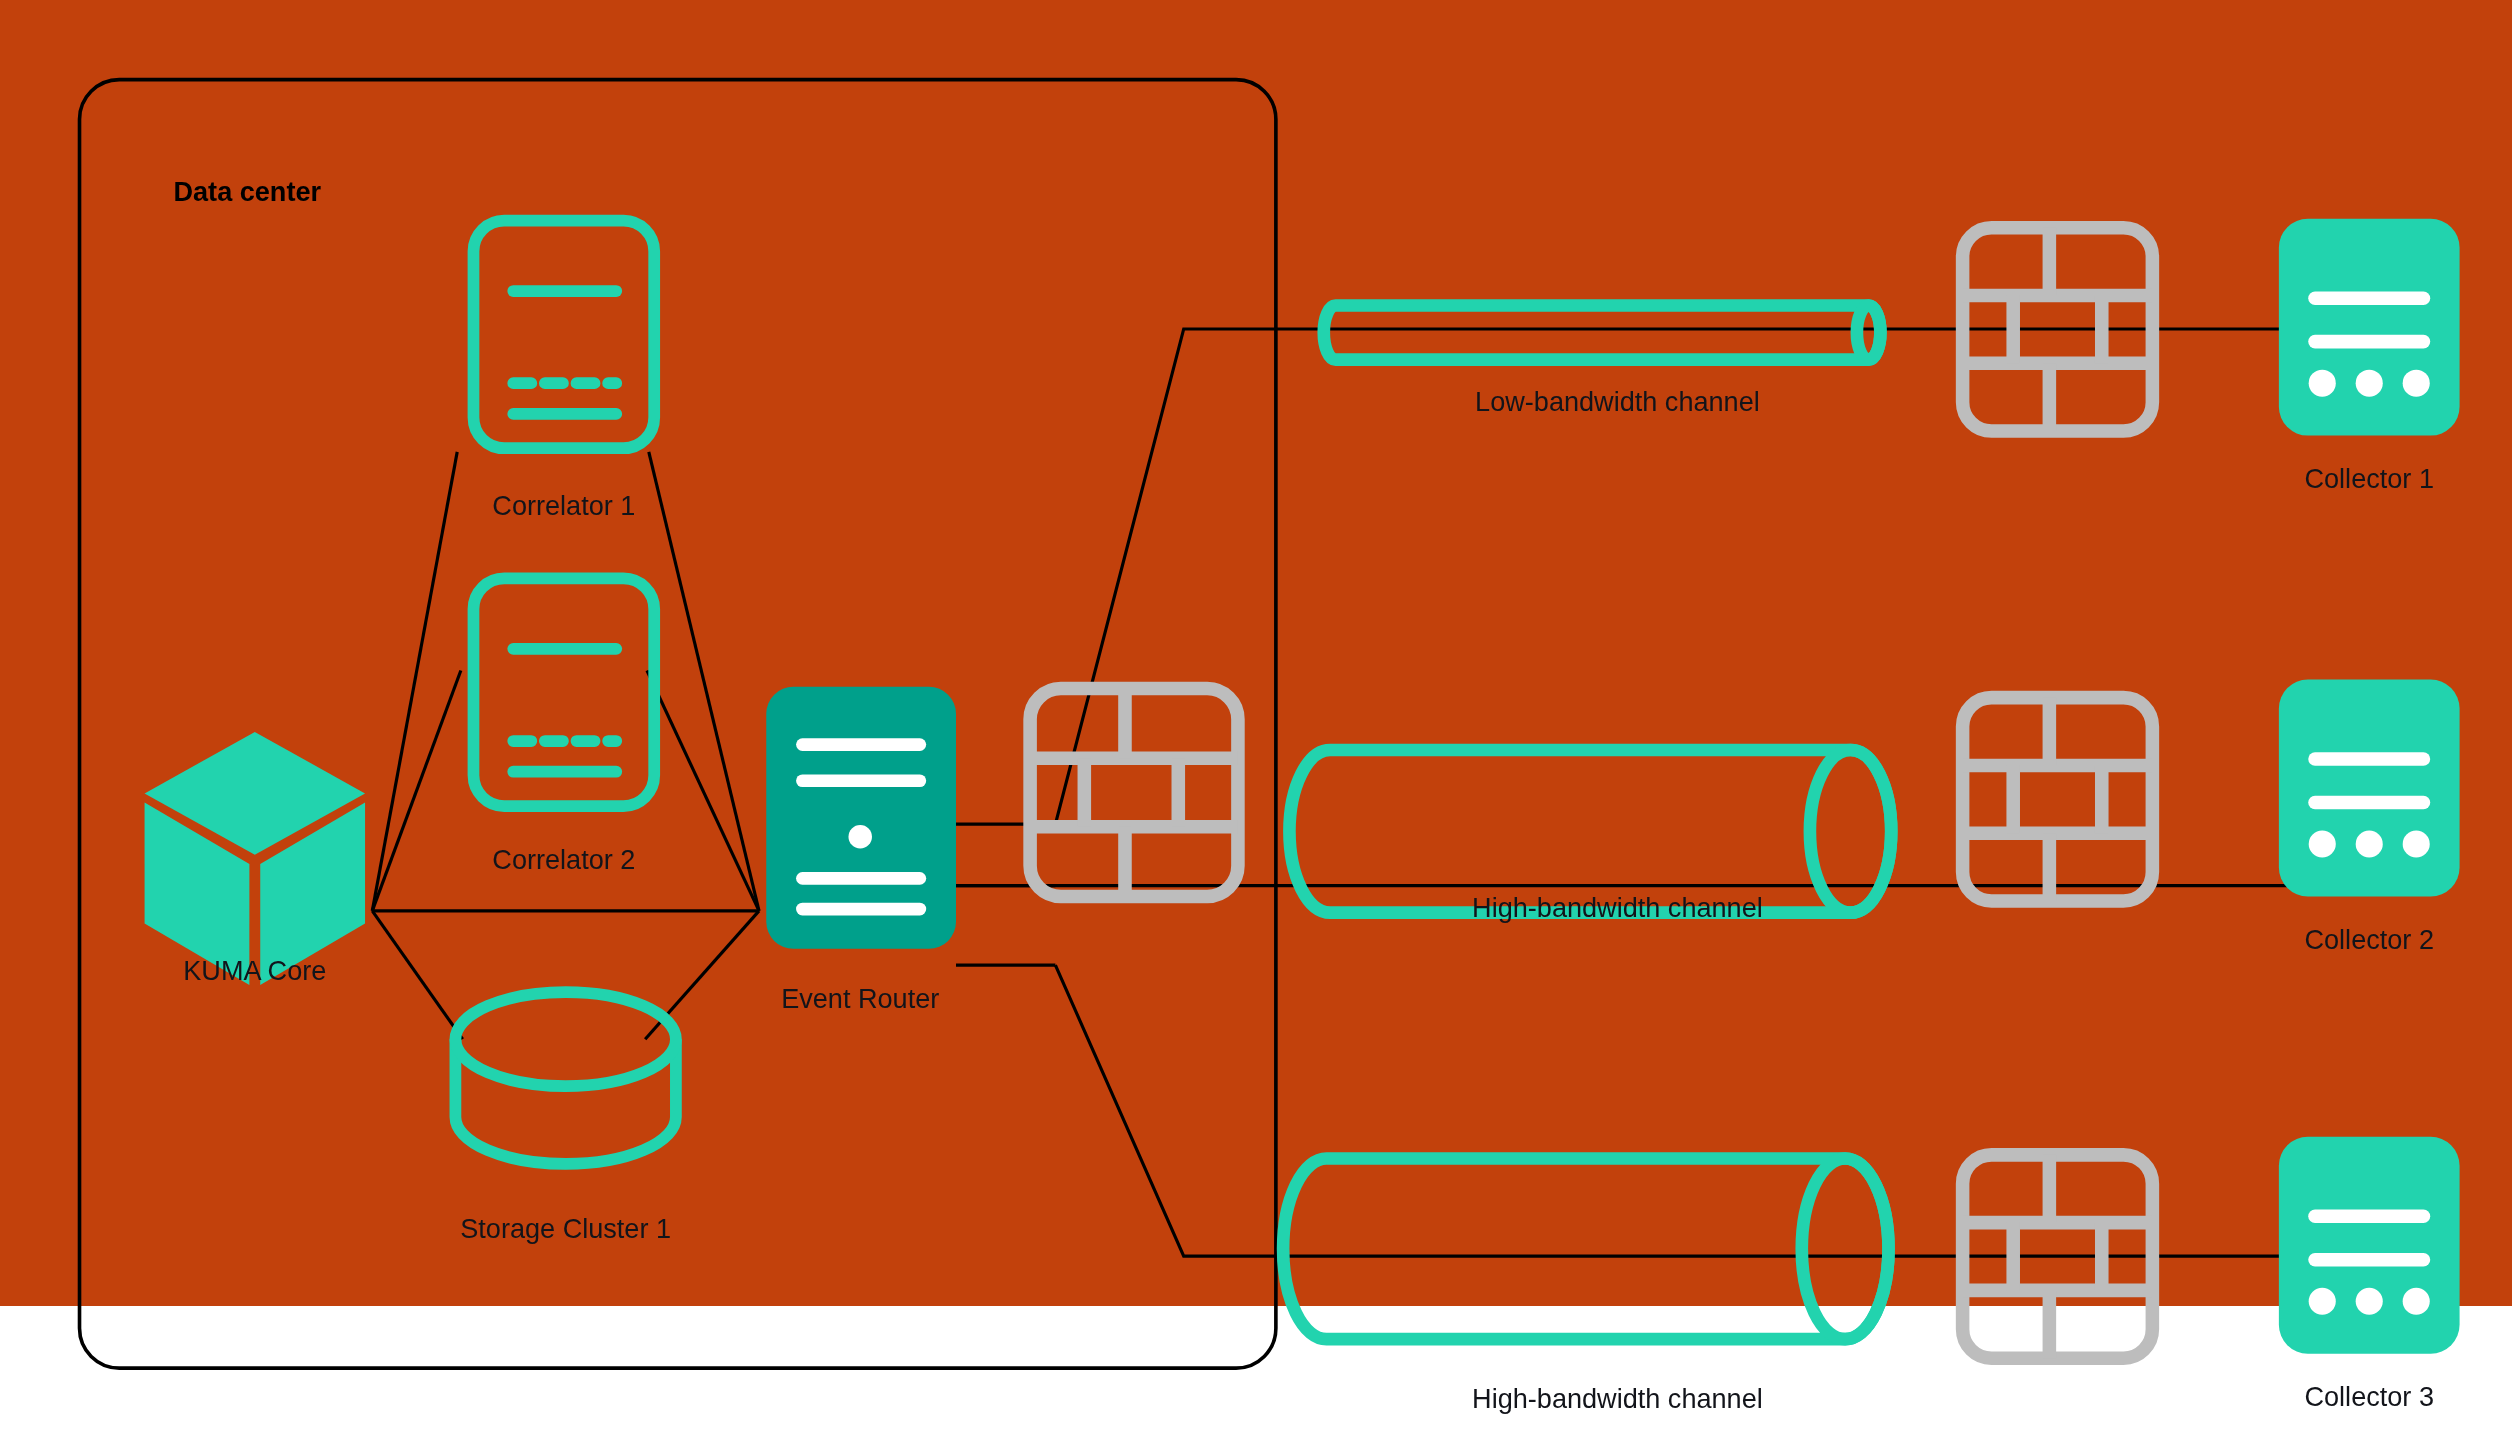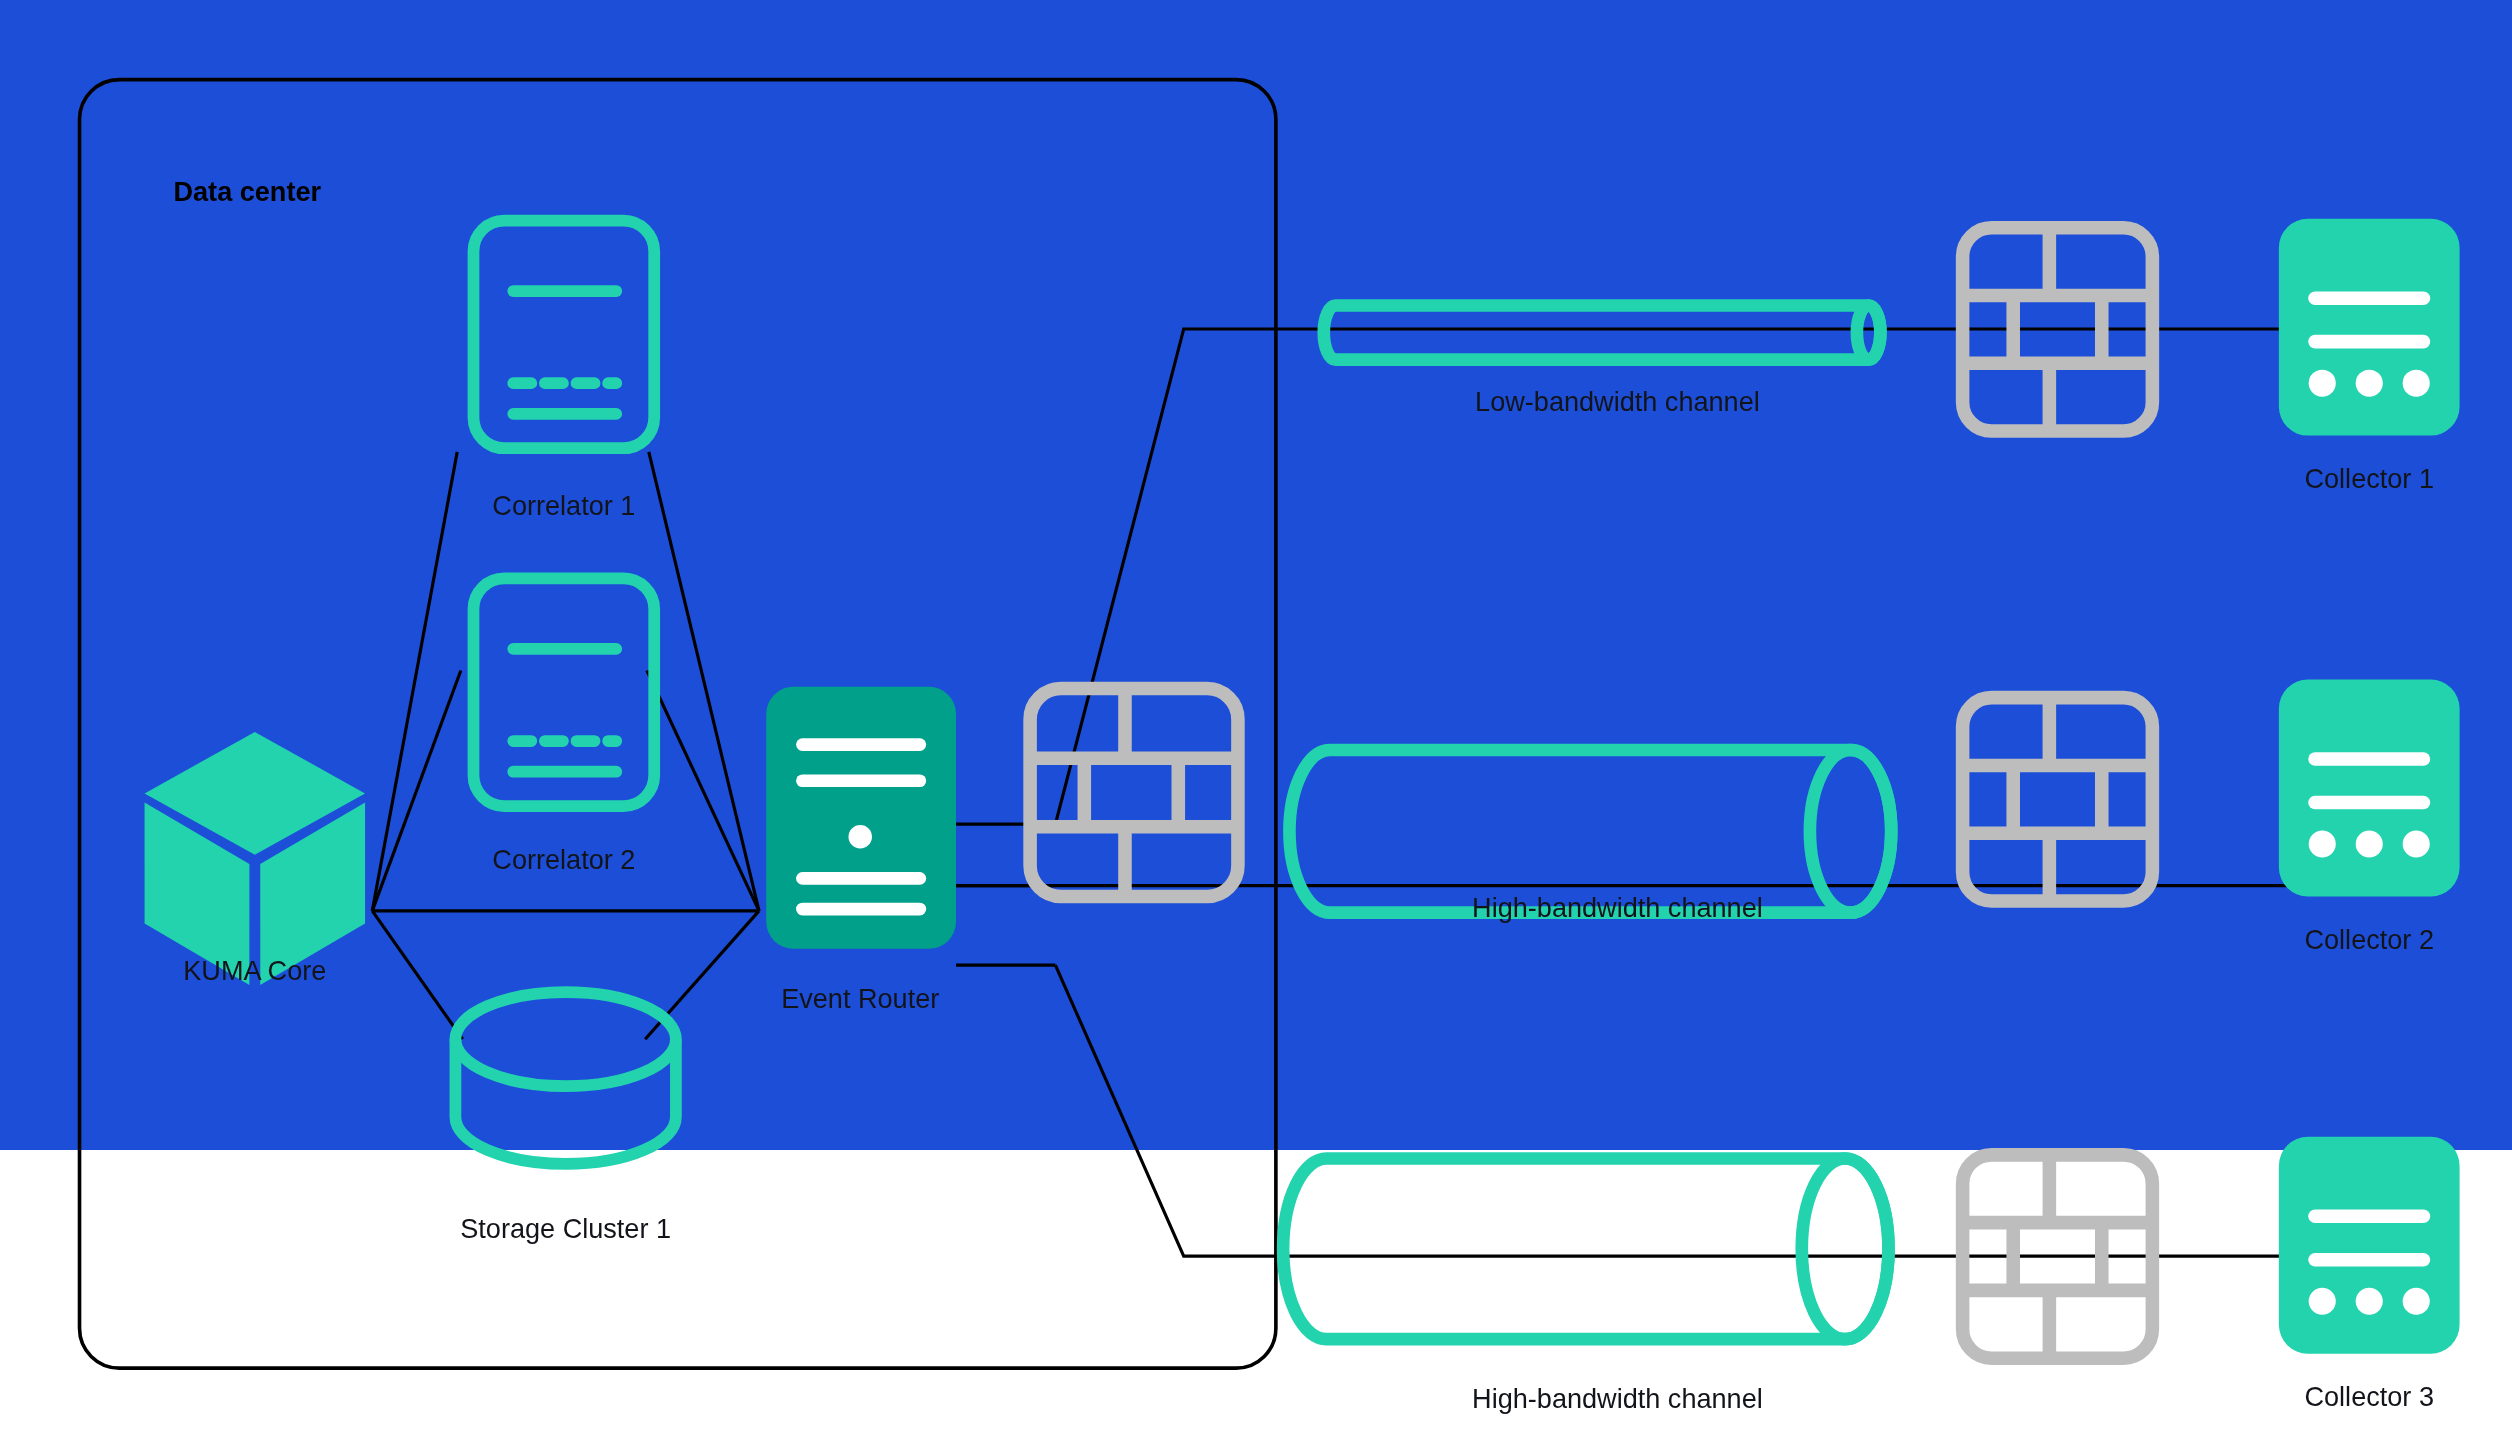--- a/index.html
+++ b/index.html
@@ -9,22 +9,22 @@
   }
   body {
     width: 2512px;
     height: 1454px;
     font-family: "Liberation Sans", sans-serif;
     overflow: hidden;
   }
   #stage {
     position: relative;
     width: 2512px;
-    height: 1150px;
-    background: #1d4ed8;
+    height: 1306px;
+    background: #c2410c;
   }
   #diagram {
     position: absolute;
     top: 0;
     left: 0;
     width: 2512px;
     height: 1454px;
   }
   .node-label {
     font-family: "Liberation Sans", sans-serif;

